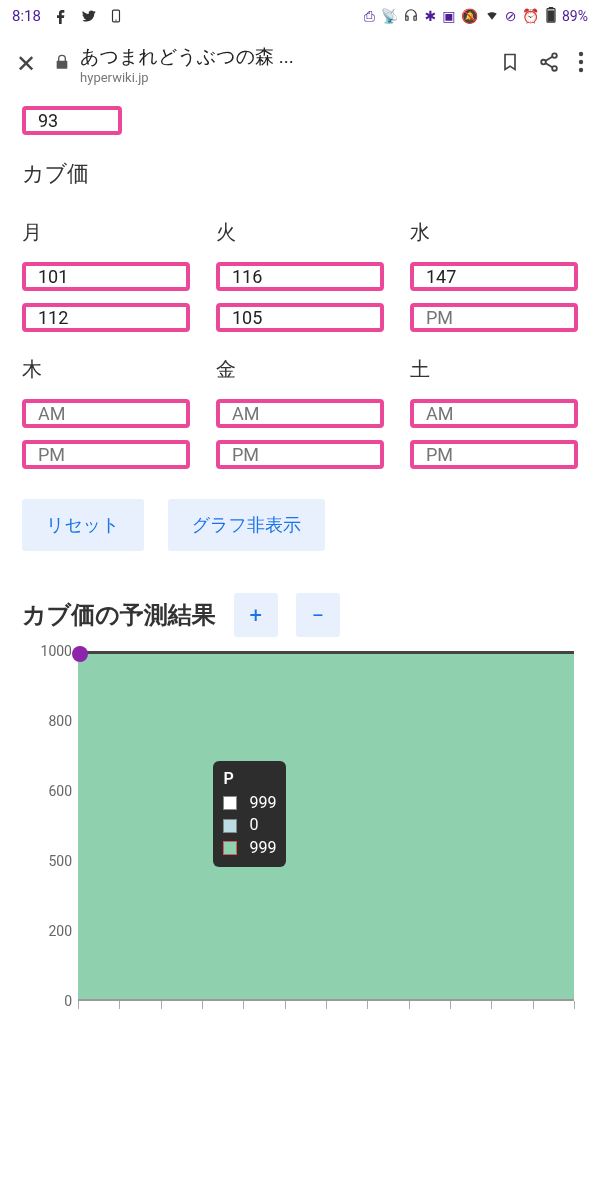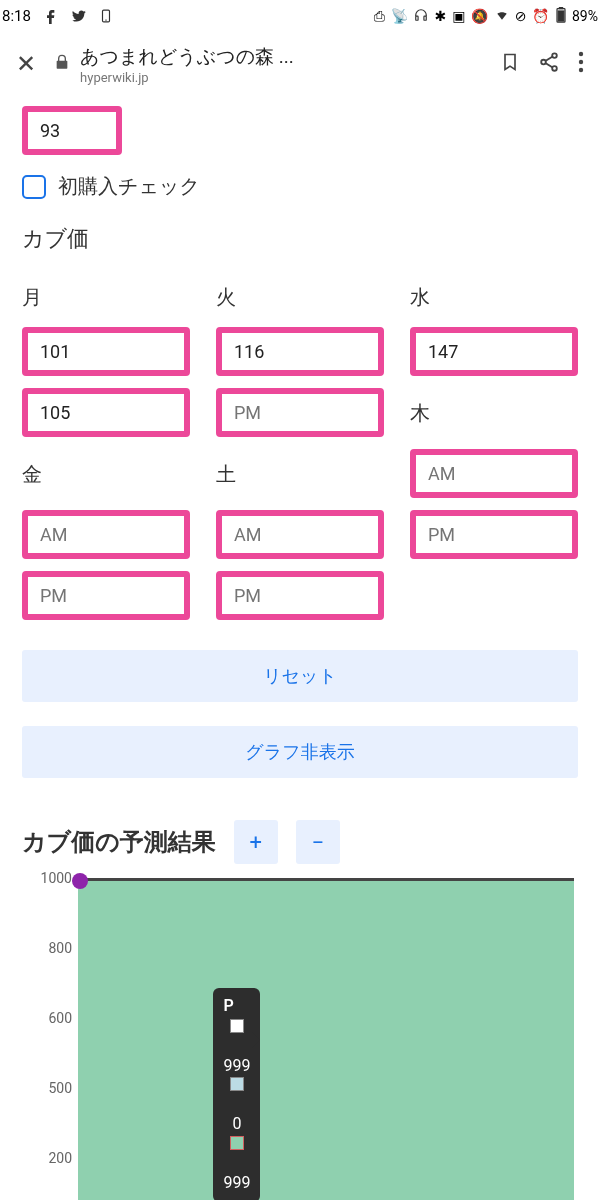--- a/index.html
+++ b/index.html
@@ -1,70 +1,70 @@
 <!DOCTYPE html>
 <html><head>
 <meta charset="utf-8">
 <style>
   * { box-sizing: border-box; margin: 0; padding: 0; font-family: -apple-system, BlinkMacSystemFont, "Segoe UI", Roboto, sans-serif; }
   body { width: 600px; height: 1200px; background: #fff; overflow: hidden; position: relative; }
 
   
-  .status-bar { height: 32px; display: flex; align-items: center; justify-content: space-between; padding: 0 2px; font-size: 15px; color: #000000; }
+  .status-bar { height: 32px; display: flex; align-items: center; justify-content: space-between; padding: 0 12px; font-size: 15px; color: #4c1d95; }
   .status-left { display: flex; align-items: center; gap: 12px; }
   .status-right { display: flex; align-items: center; gap: 6px; font-size: 14px; }
   .status-icon { display: inline-flex; }
 
   
   .browser-header { height: 64px; display: flex; align-items: center; padding: 0 16px; gap: 18px; }
   .close-btn { font-size: 24px; color: #444; flex: 0 0 auto; }
   .url-area { flex: 1; display: flex; align-items: center; gap: 10px; min-width: 0; }
   .lock-ic { color: #555; }
   .title-block { flex: 1; min-width: 0; overflow: hidden; }
   .page-title { font-size: 19px; color: #222; white-space: nowrap; overflow: hidden; text-overflow: ellipsis; }
   .page-domain { font-size: 13px; color: #777; }
   .hdr-icon { color: #444; }
 
   
   .content { padding: 10px 22px; }
   .row-inline { display: flex; align-items: center; gap: 10px; margin-bottom: 18px; }
   .lbl { font-size: 20px; color: #333; }
   .section-title { font-size: 22px; color: #333; margin: 24px 0 18px; font-weight: 500; }
 
-  .tx-input { border: 6px solid #ec4899; border-radius: 4px; padding: 8px 12px; font-size: 18px; color: #222; background: #fff; }
+  .tx-input { border: 4px solid #ec4899; border-radius: 4px; padding: 0 12px; font-size: 18px; color: #222; background: #fff; }
   .w-short { width: 100px; }
 
   .checkbox-row { display: flex; align-items: center; gap: 12px; margin-bottom: 8px; }
   .chk { width: 24px; height: 24px; border: 2.5px solid #1a73e8; border-radius: 5px; background: #fff; }
 
   .grid3 { display: grid; grid-template-columns: repeat(3,1fr); gap: 12px 26px; }
   .day-hdr { font-size: 20px; color: #333; margin-top: 12px; margin-bottom: 4px; }
   .grid3 .tx-input { width: 100%; }
   .tx-input.placeholder { color: #888; }
 
-  .btn-row { display: flex; gap: 24px; margin-top: 30px; flex-direction: column; }
+  .btn-row { display: flex; gap: 24px; margin-top: 30px; }
   .flat-btn { background: #e8f0fe; color: #1a73e8; border: none; padding: 14px 24px; font-size: 18px; border-radius: 3px; }
 
   .result-row { display: flex; align-items: center; gap: 18px; margin-top: 42px; margin-bottom: 14px; }
   .result-title { font-size: 24px; font-weight: 600; color: #333; }
   .sq-btn { width: 44px; height: 44px; background: #e8f0fe; color: #1a73e8; font-size: 22px; border: none; display: flex; align-items: center; justify-content: center; border-radius: 3px; }
 
   
   .chart-wrap { position: relative; height: 370px; margin-top: 10px; }
   .chart-inner { position: absolute; left: 56px; right: 4px; top: 0; bottom: 20px; }
   .y-tick { position: absolute; left: -56px; width: 50px; text-align: right; font-size: 14px; color: #666; transform: translateY(-50%); }
   .plot-area { position: absolute; left: 0; right: 0; bottom: 0; background: #8fd0af; border-top: 3px solid #444; }
   .base-line { position: absolute; left: 0; right: 0; bottom: 0; height: 2px; background: #999; }
   .purple-dot { position: absolute; width: 16px; height: 16px; background: #8e24aa; border-radius: 50%; left: -6px; top: -8px; }
   .x-tick { position: absolute; bottom: -8px; width: 1px; height: 8px; background: #aaa; }
 
   .tooltip { position: absolute; background: #2d2d2d; color: #fff; border-radius: 6px; padding: 8px 10px; font-size: 16px; }
   .tooltip::after { content: ""; position: absolute; right: -8px; top: 44px; border: 8px solid transparent; border-left-color: #2d2d2d; }
   .tt-title { font-weight: 600; margin-bottom: 4px; }
-  .tt-row { display: flex; align-items: center; gap: 22px; line-height: 1.4; flex-direction: column; }
+  .tt-row { display: flex; align-items: center; gap: 12px; line-height: 1.4; }
   .sw { width: 14px; height: 14px; border: 1px solid #888; display: inline-block; }
 </style>
 </head>
 <body>
 
 <div class="status-bar">
   <div class="status-left">
     <span>8:18</span>
     <span class="status-icon">
         <svg width="16" height="16" viewBox="0 0 24 24" fill="#333">
@@ -135,36 +135,33 @@
         <circle cx="3" cy="19" r="2.2"></circle>
       </svg></span>
 </div>
 
 <div class="content">
 
   <div class="row-inline">
     <input class="tx-input w-short" value="93" style="">
   </div>
 
-  <div class="checkbox-row">
-    <div class="chk"></div>
-    <span class="lbl">初購入チェック</span>
-  </div>
 
   <div class="section-title">カブ価</div>
 
   <div class="grid3">
     <div class="day-hdr">月</div>
     <div class="day-hdr">火</div>
     <div class="day-hdr">水</div>
 
     <input class="tx-input" value="101" style="">
     <input class="tx-input" value="116" style="">
     <input class="tx-input" value="147" style="">
 
+    <input class="tx-input" value="112" style="">
     <input class="tx-input" value="105" style="">
     <input class="tx-input placeholder" placeholder="PM" style="">
 
     <div class="day-hdr">木</div>
     <div class="day-hdr">金</div>
     <div class="day-hdr">土</div>
 
     <input class="tx-input placeholder" placeholder="AM" style="">
     <input class="tx-input placeholder" placeholder="AM" style="">
     <input class="tx-input placeholder" placeholder="AM" style="">

